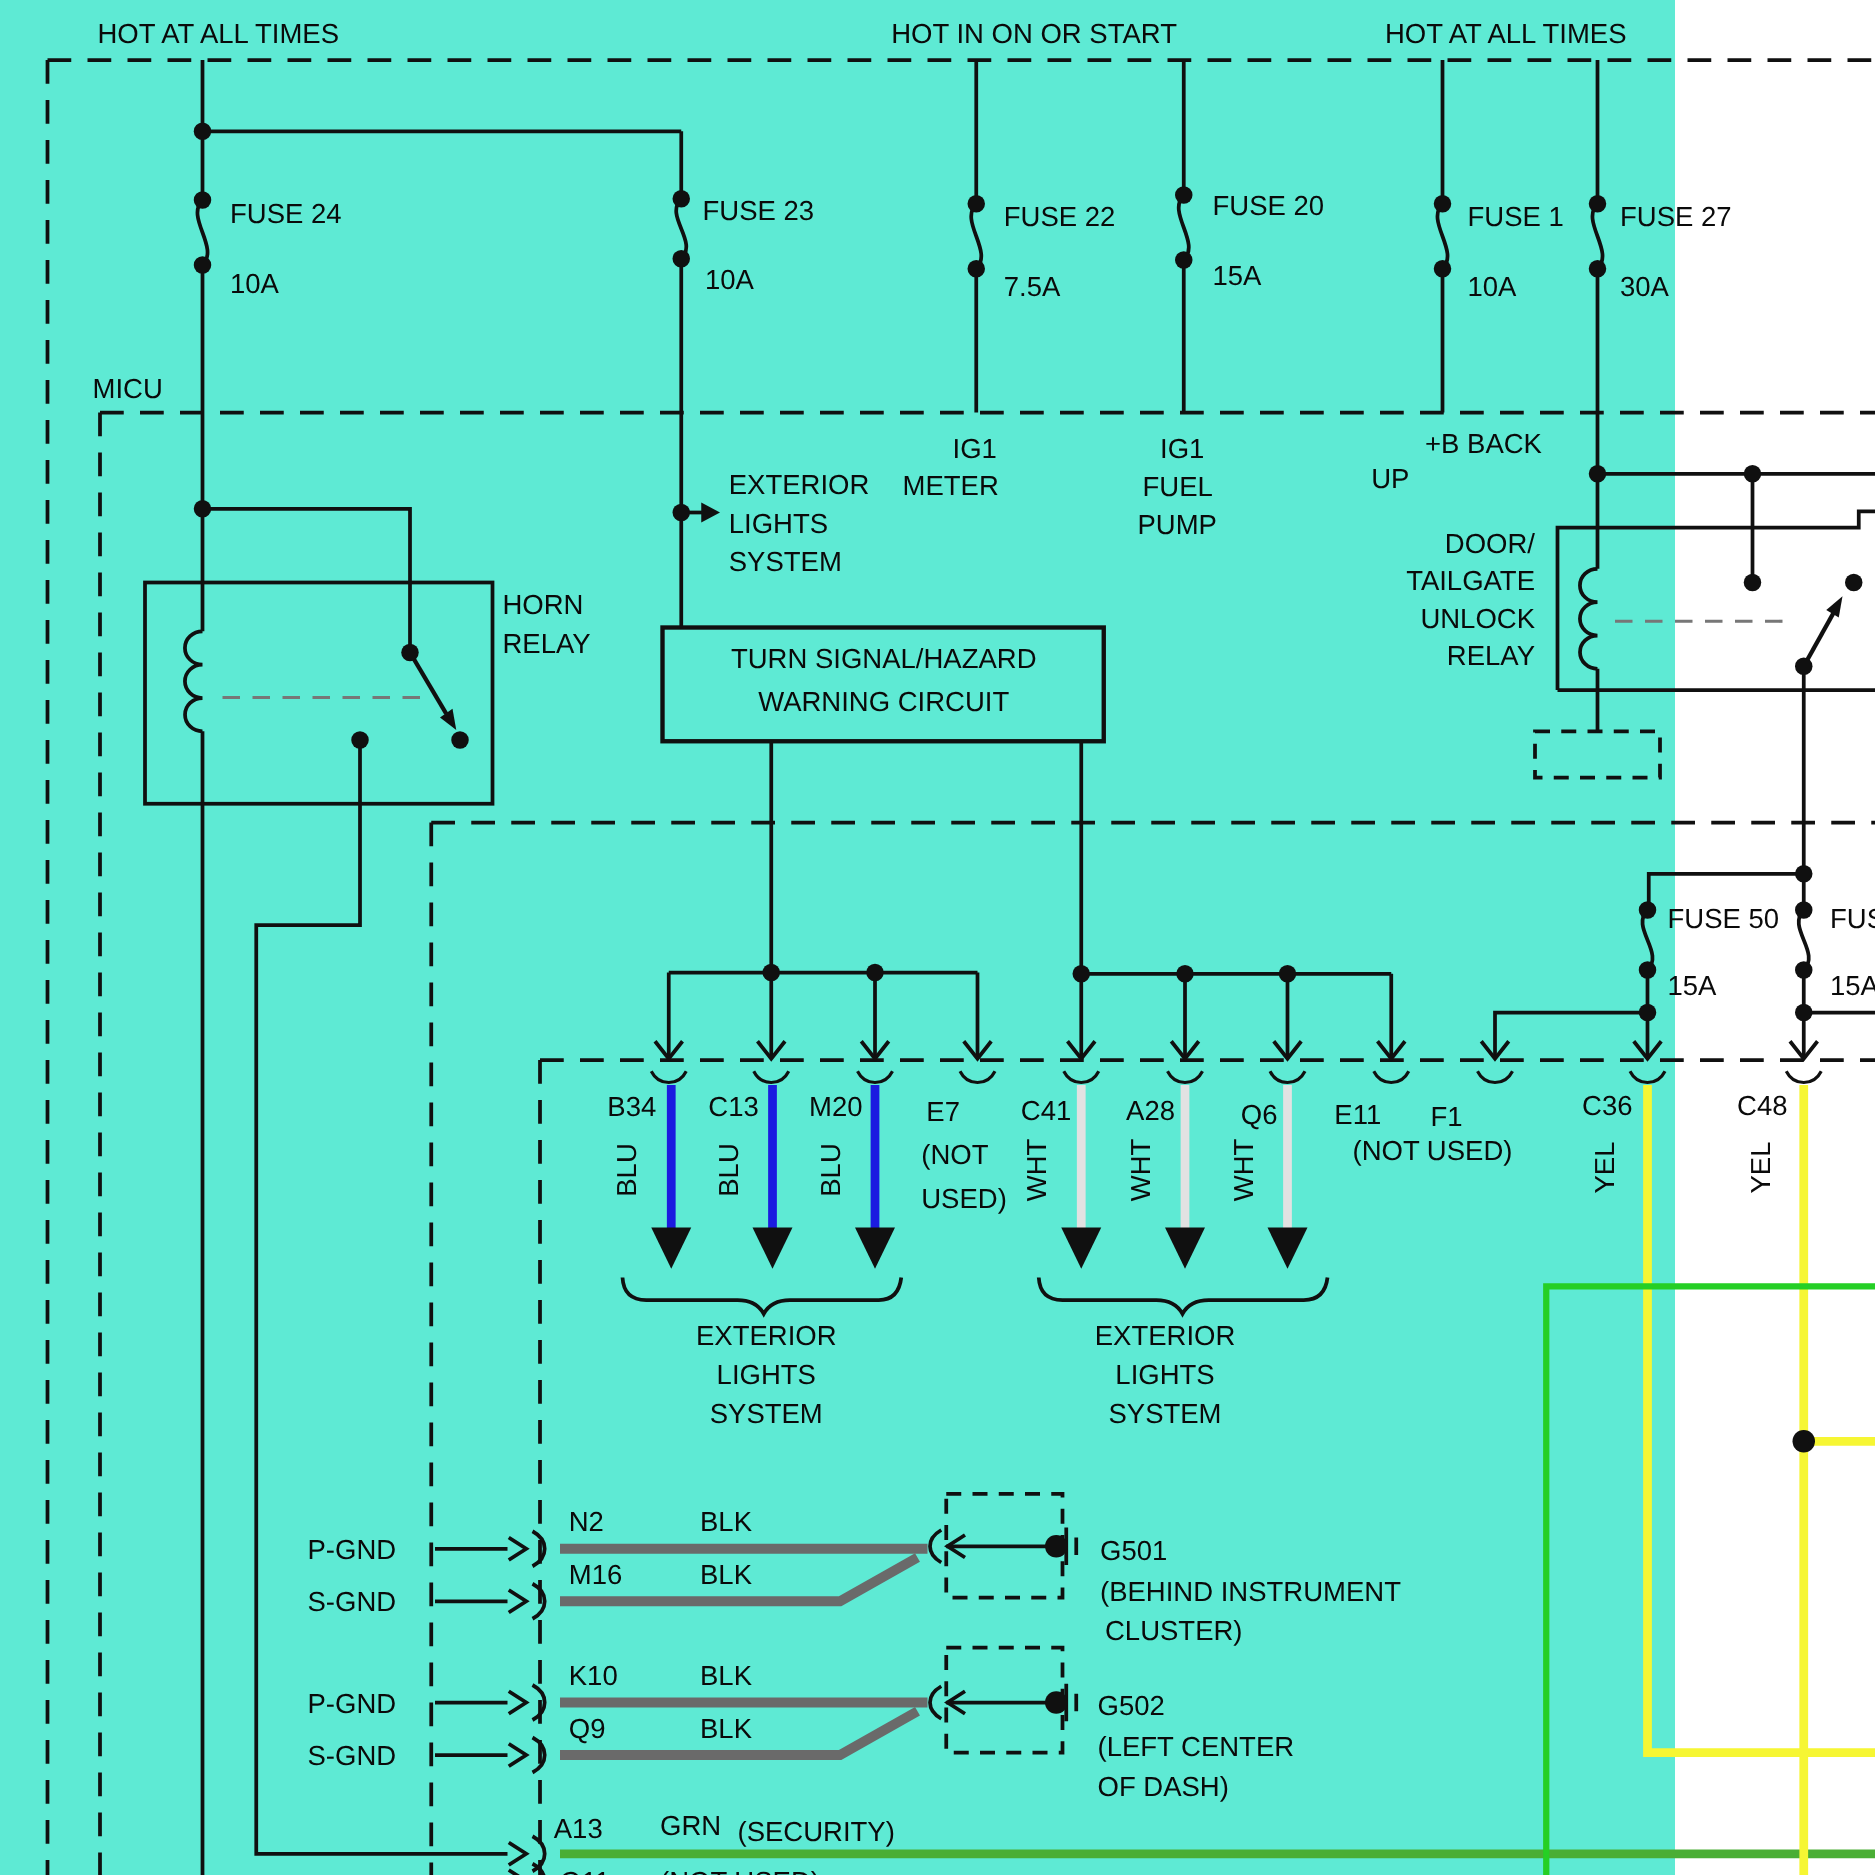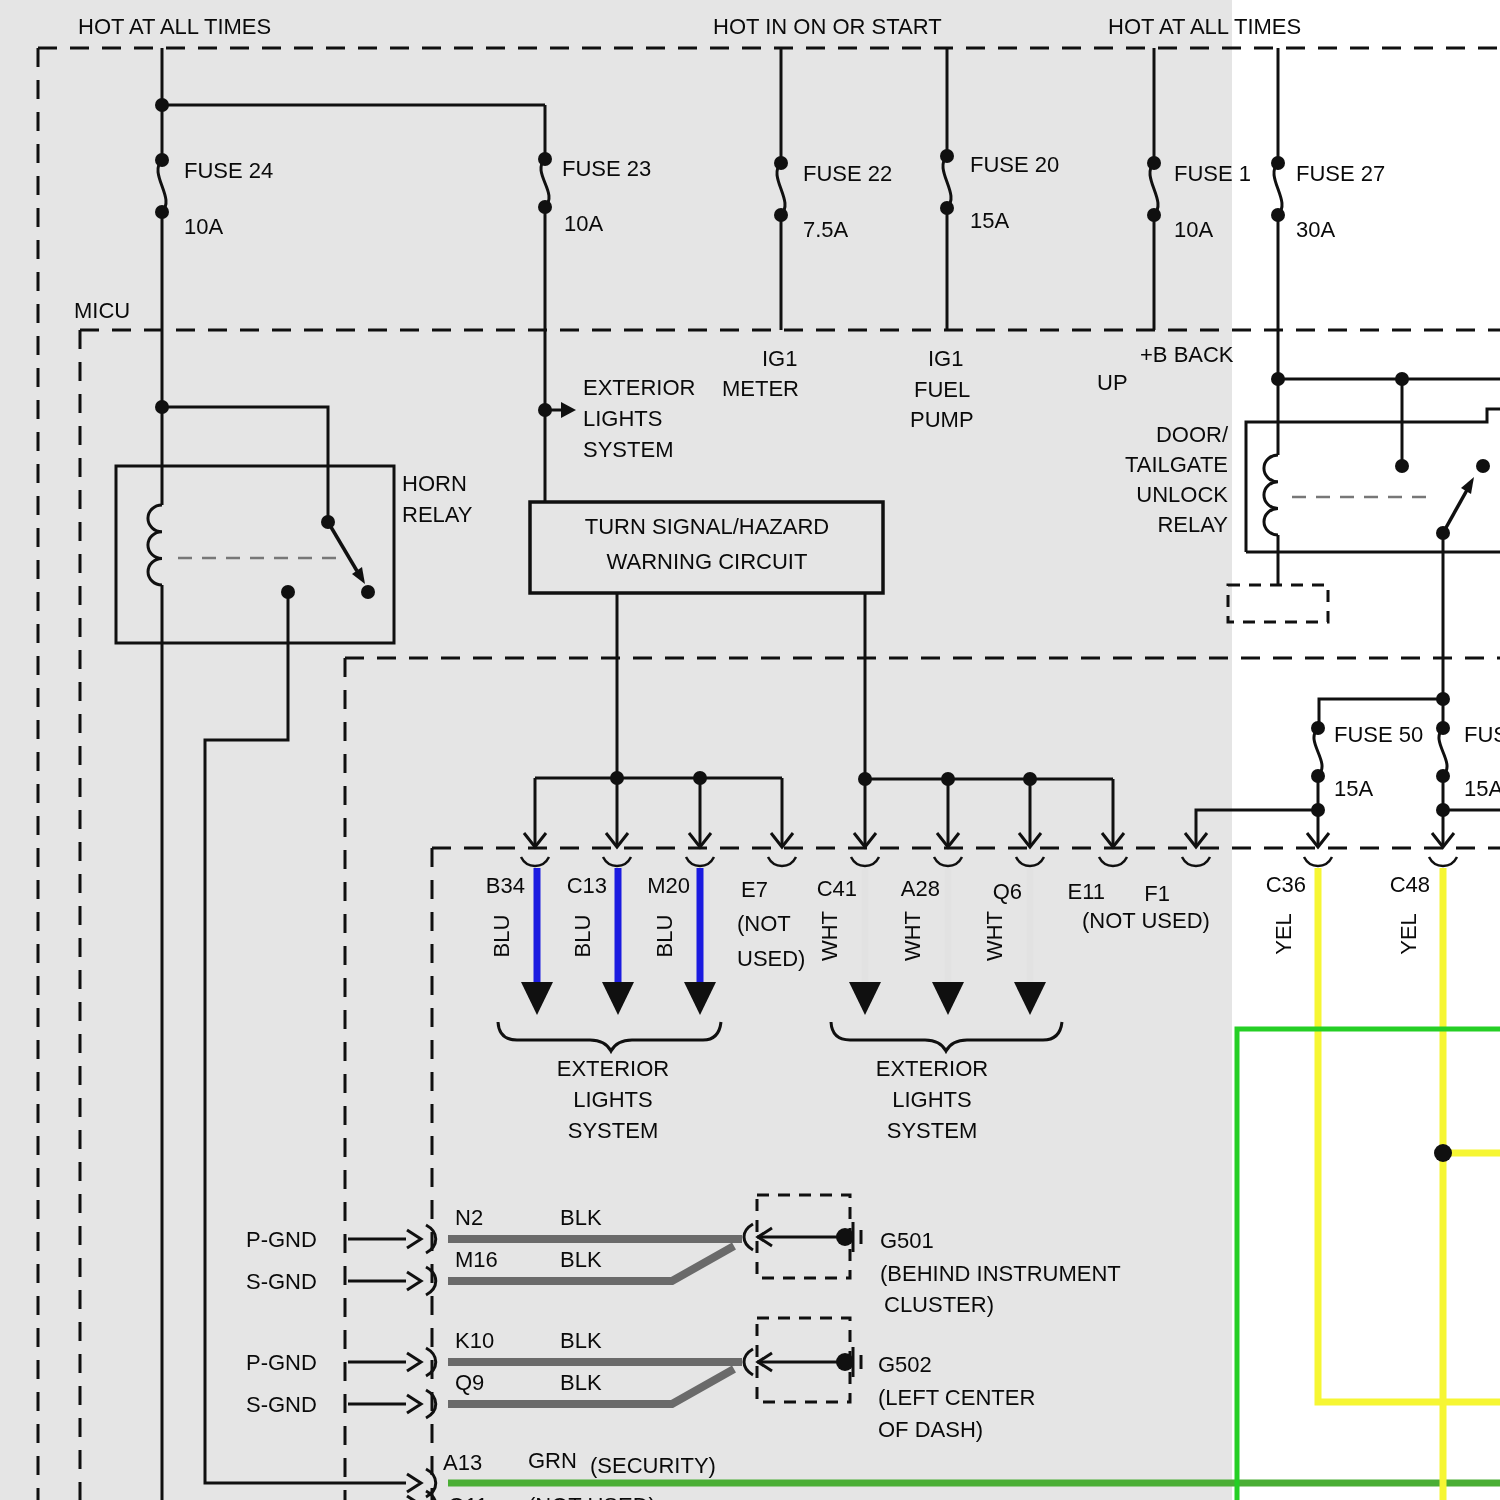--- a/index.html
+++ b/index.html
@@ -1,16 +1,16 @@
 <!DOCTYPE html>
 <html><head>
 <meta charset="utf-8">
 <style>
   html,body{margin:0;padding:0;background:#ffffff;}
-  .stage{position:relative;width:1232px;height:1500px;background:#e5e5e5;font-family:"Liberation Sans",sans-serif;}
+  .stage{position:relative;width:1340px;height:1500px;background:#5eead4;font-family:"Liberation Sans",sans-serif;}
   svg{display:block}
   svg text{font-family:"Liberation Sans",sans-serif;fill:#0a0a0a;font-size:22px;}
   .mid{text-anchor:middle}
   .end{text-anchor:end}
 </style>
 </head>
 <body>
 
 <div class="stage">
 <svg width="1500" height="1500" viewBox="0 0 1500 1500">

